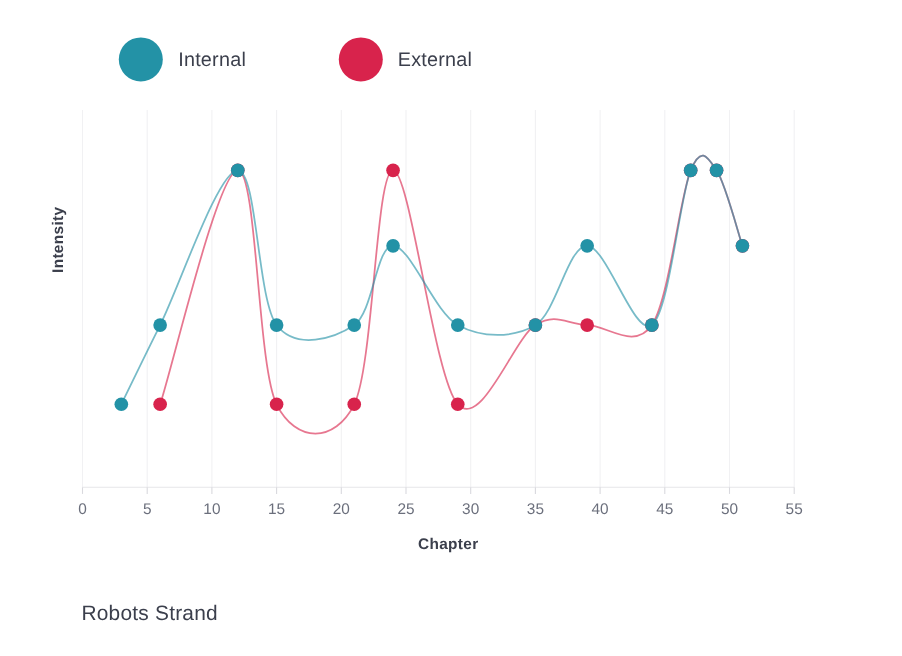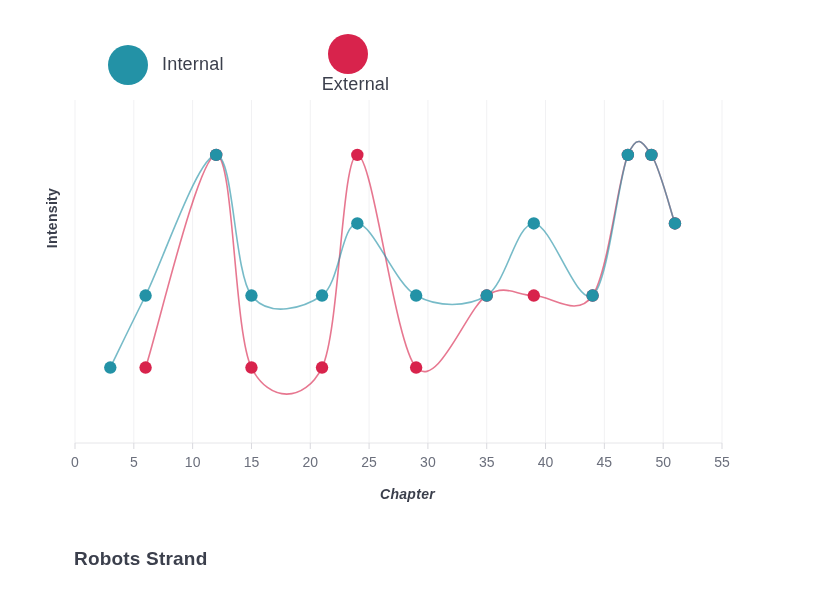--- a/index.html
+++ b/index.html
@@ -24,21 +24,21 @@
     top: 34px;
     left: 108px;
     display: flex;
     align-items: center;
     gap: 0;
   }
   .legend-item {
     display: flex;
     align-items: center;
   }
-  .legend-item + .legend-item { margin-left: 84px; flex-direction: column; }
+  .legend-item + .legend-item { margin-left: 84px; }
   .legend-swatch {
     width: 40px;
     height: 40px;
     border-radius: 50%;
     display: block;
   }
   .legend-label {
     margin-left: 14px;
     font-size: 18px;
     color: #3b3f4c;
@@ -48,42 +48,41 @@
   .axis-title-x {
     position: absolute;
     left: 0;
     top: 486px;
     width: 820px;
     text-align: center;
     font-size: 14px;
     font-weight: bold;
     color: #3b3f4c;
     letter-spacing: 0.3px;
-    font-style: italic;
   }
   .axis-title-x span { margin-left: -5px; }
   .axis-title-y {
     position: absolute;
     left: -8px;
     top: 210px;
     width: 120px;
     text-align: center;
     font-size: 14px;
     font-weight: bold;
     color: #3b3f4c;
     transform: rotate(-90deg);
     transform-origin: center center;
     letter-spacing: 0.3px;
   }
   .caption {
     position: absolute;
     left: 74px;
     top: 548px;
     font-size: 19px;
-    font-weight: bold;
+    font-weight: normal;
     color: #3b3f4c;
     letter-spacing: 0.2px;
   }
   .plot-svg {
     position: absolute;
     left: 0;
     top: 0;
   }
   .tick-label {
     font-family: "Liberation Sans", sans-serif;

